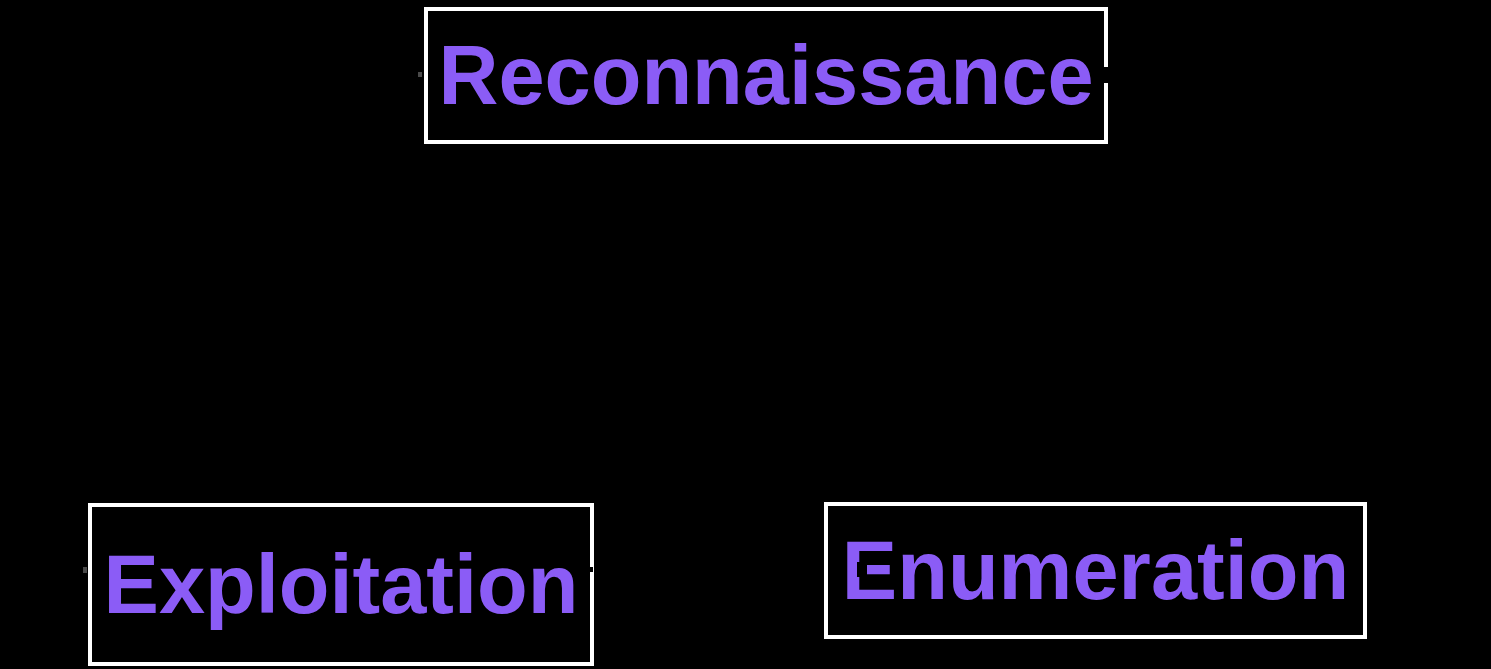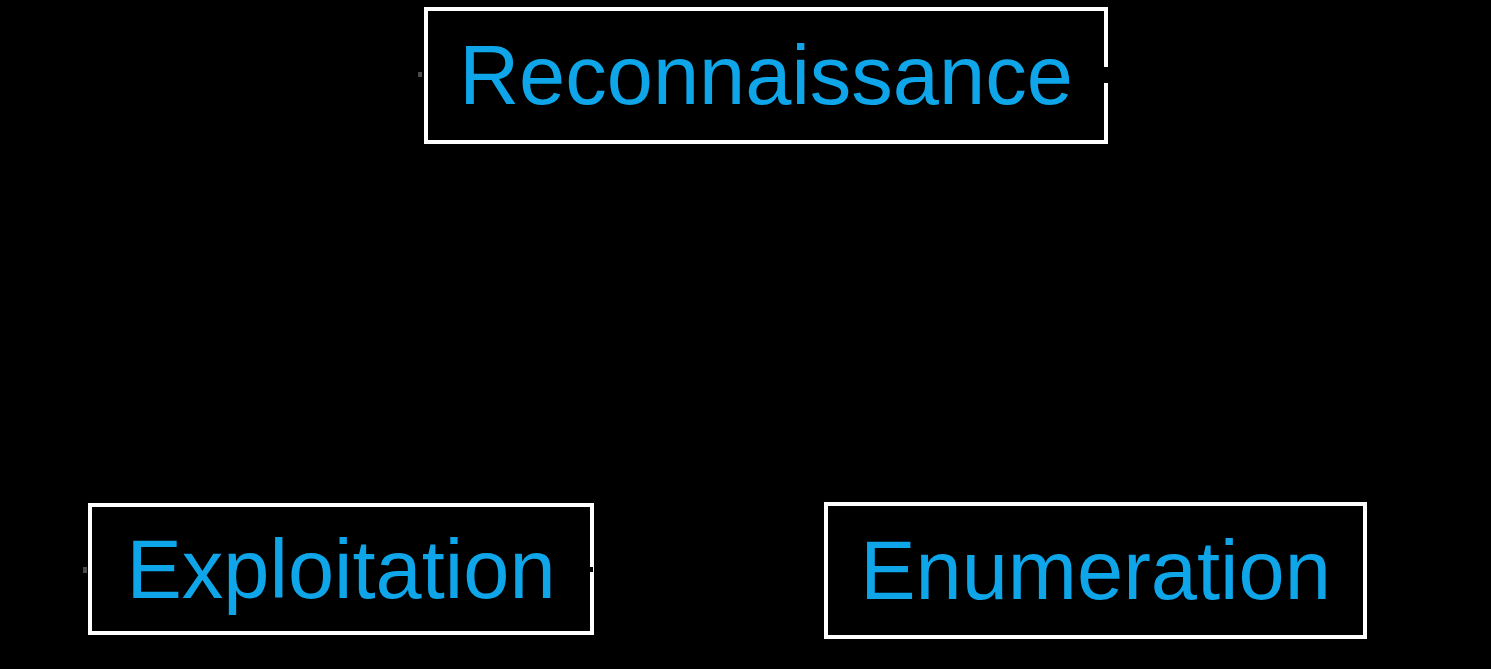--- a/index.html
+++ b/index.html
@@ -18,28 +18,28 @@
   .node {
     position: absolute;
     box-sizing: border-box;
     border: 4px solid #ffffff;
     background: #000000;
     display: flex;
     align-items: center;
     justify-content: center;
   }
   .node-label {
-    color: #0ea5e9;
+    color: #8b5cf6;
     font-size: 83px;
-    font-weight: 400;
+    font-weight: 700;
     line-height: 1;
     white-space: nowrap;
   }
   #node-reconnaissance { left: 424px; top: 7px;   width: 684px; height: 137px; }
-  #node-exploitation   { left: 88px;  top: 503px; width: 506px; height: 132px; }
+  #node-exploitation   { left: 88px;  top: 503px; width: 506px; height: 163px; }
   #node-enumeration    { left: 824px; top: 502px; width: 543px; height: 137px; }
 
   
   .notch {
     position: absolute;
     background: #000000;
   }
   #notch-recon-right  { left: 1103px; top: 67px;  width: 9px;  height: 16px; }
   #notch-exploit-right{ left: 586px;  top: 567px; width: 7px;  height: 5px;  }
   #notch-enum-left    { left: 857px;  top: 562px; width: 10px; height: 15px; }

